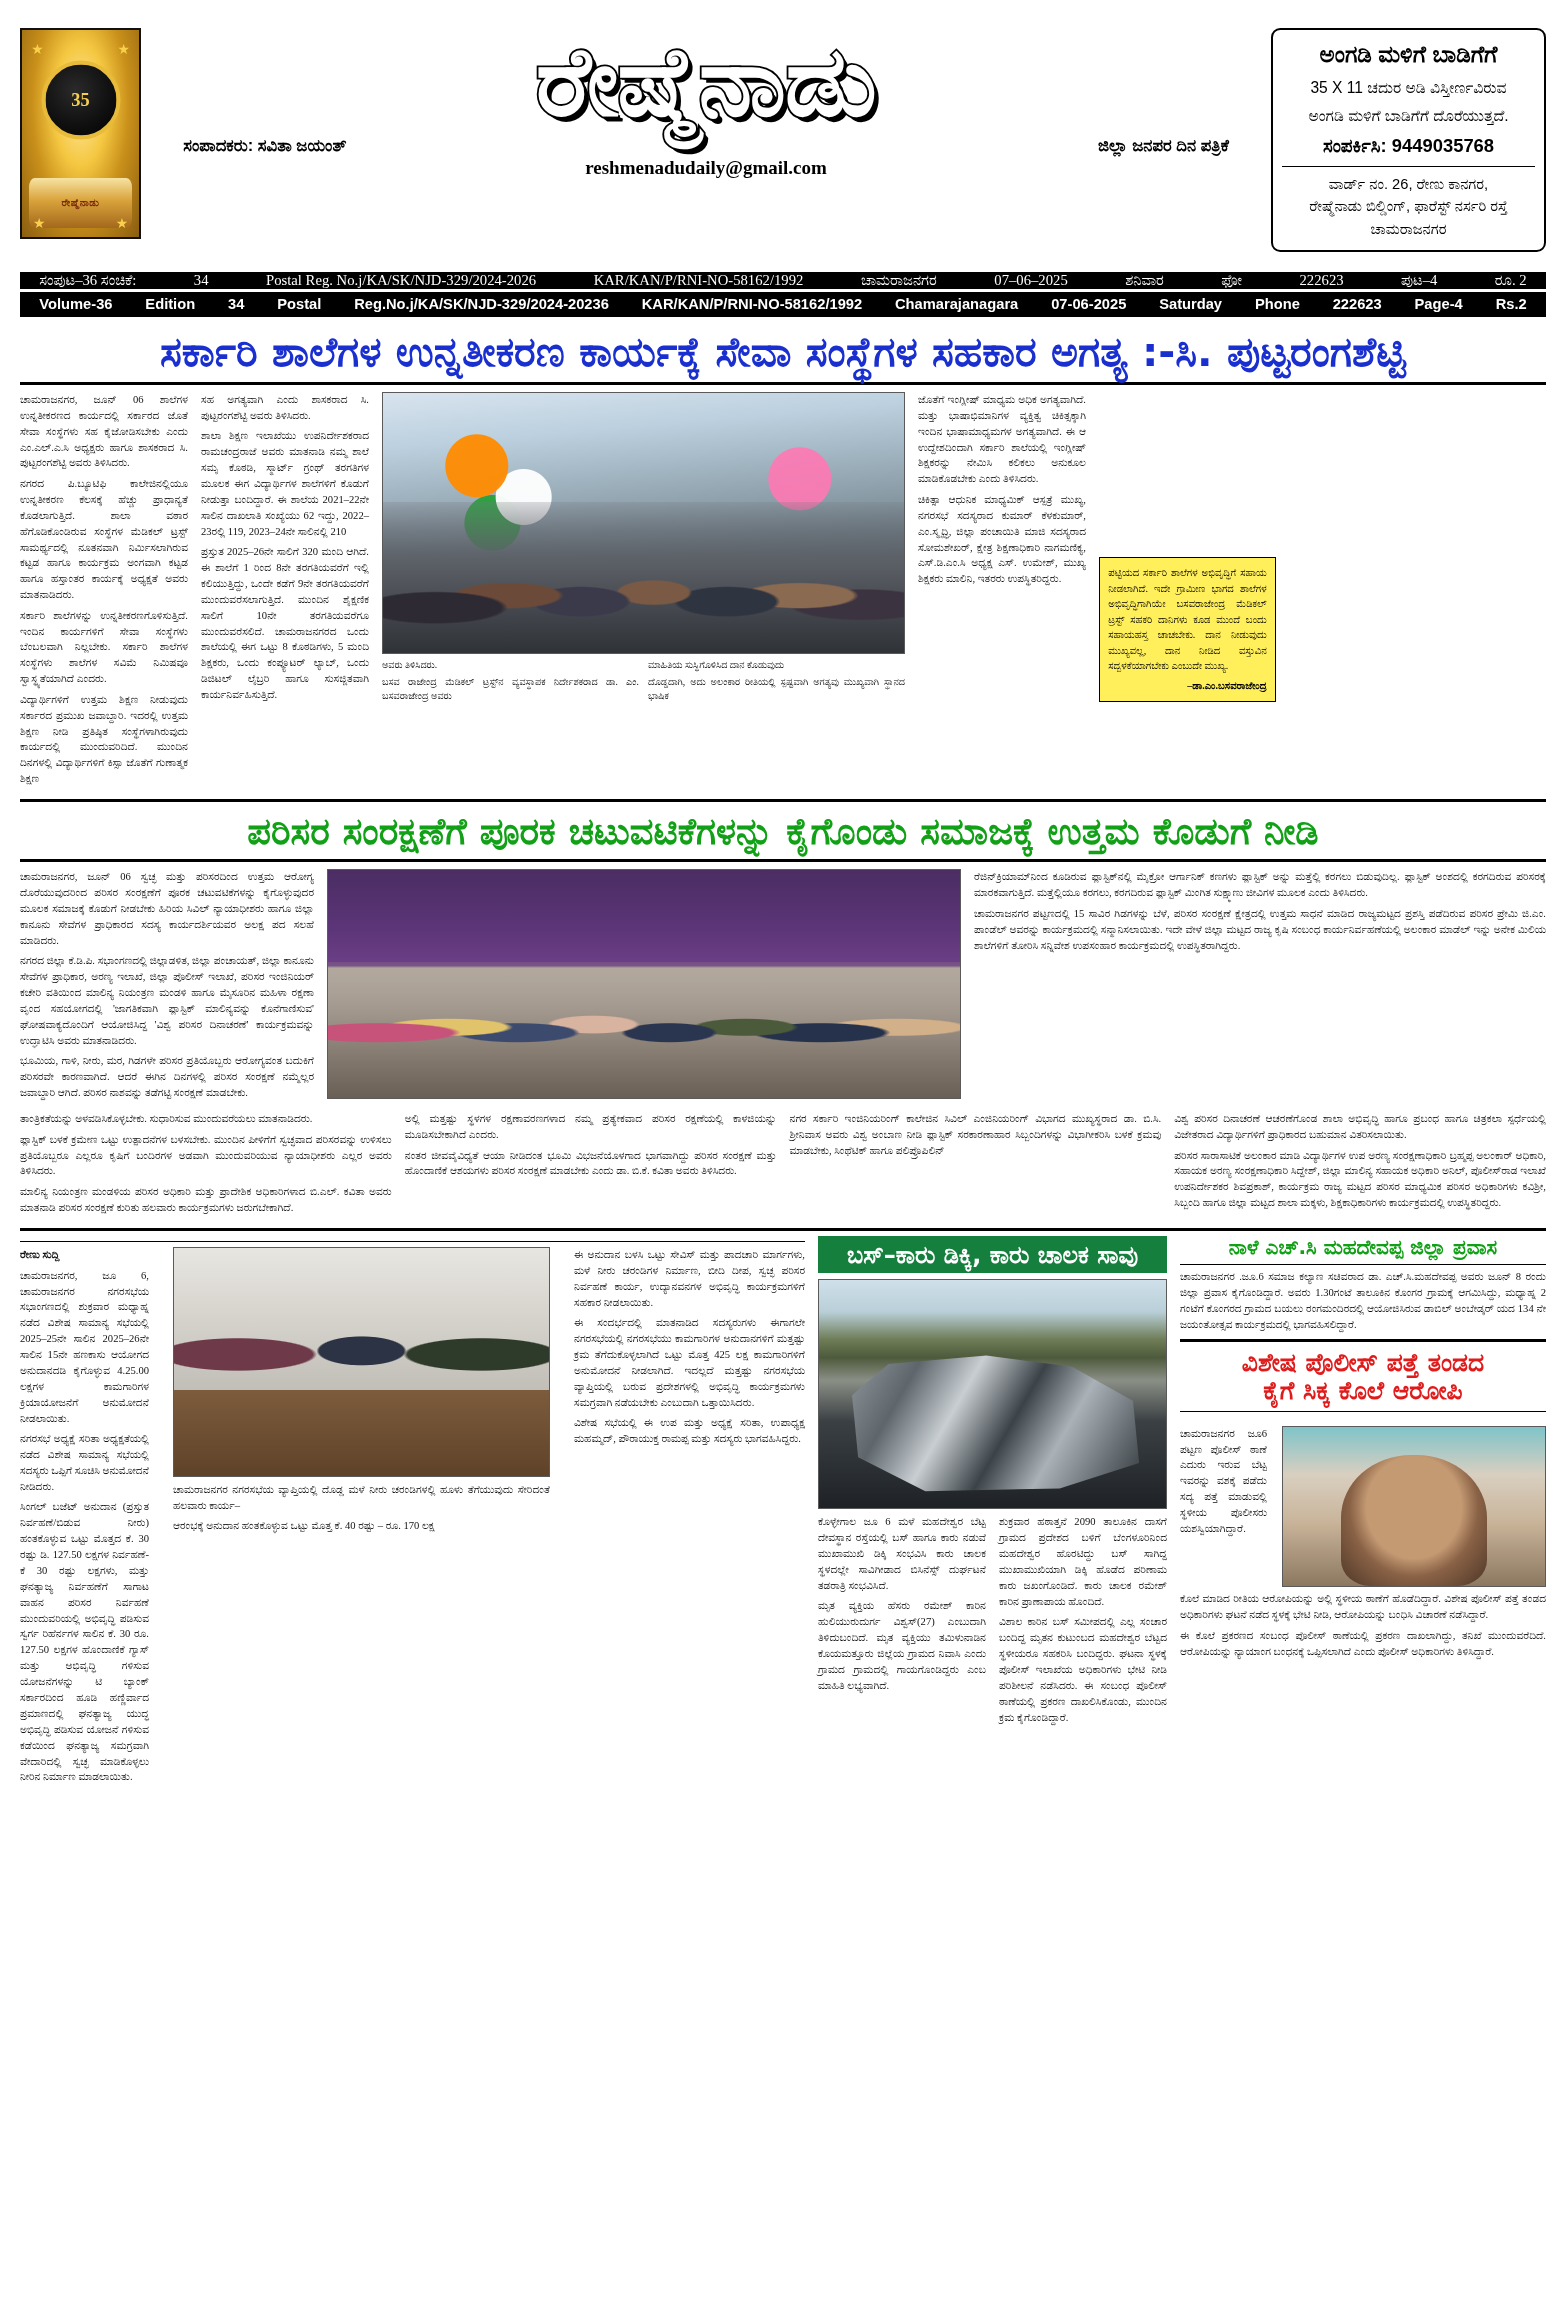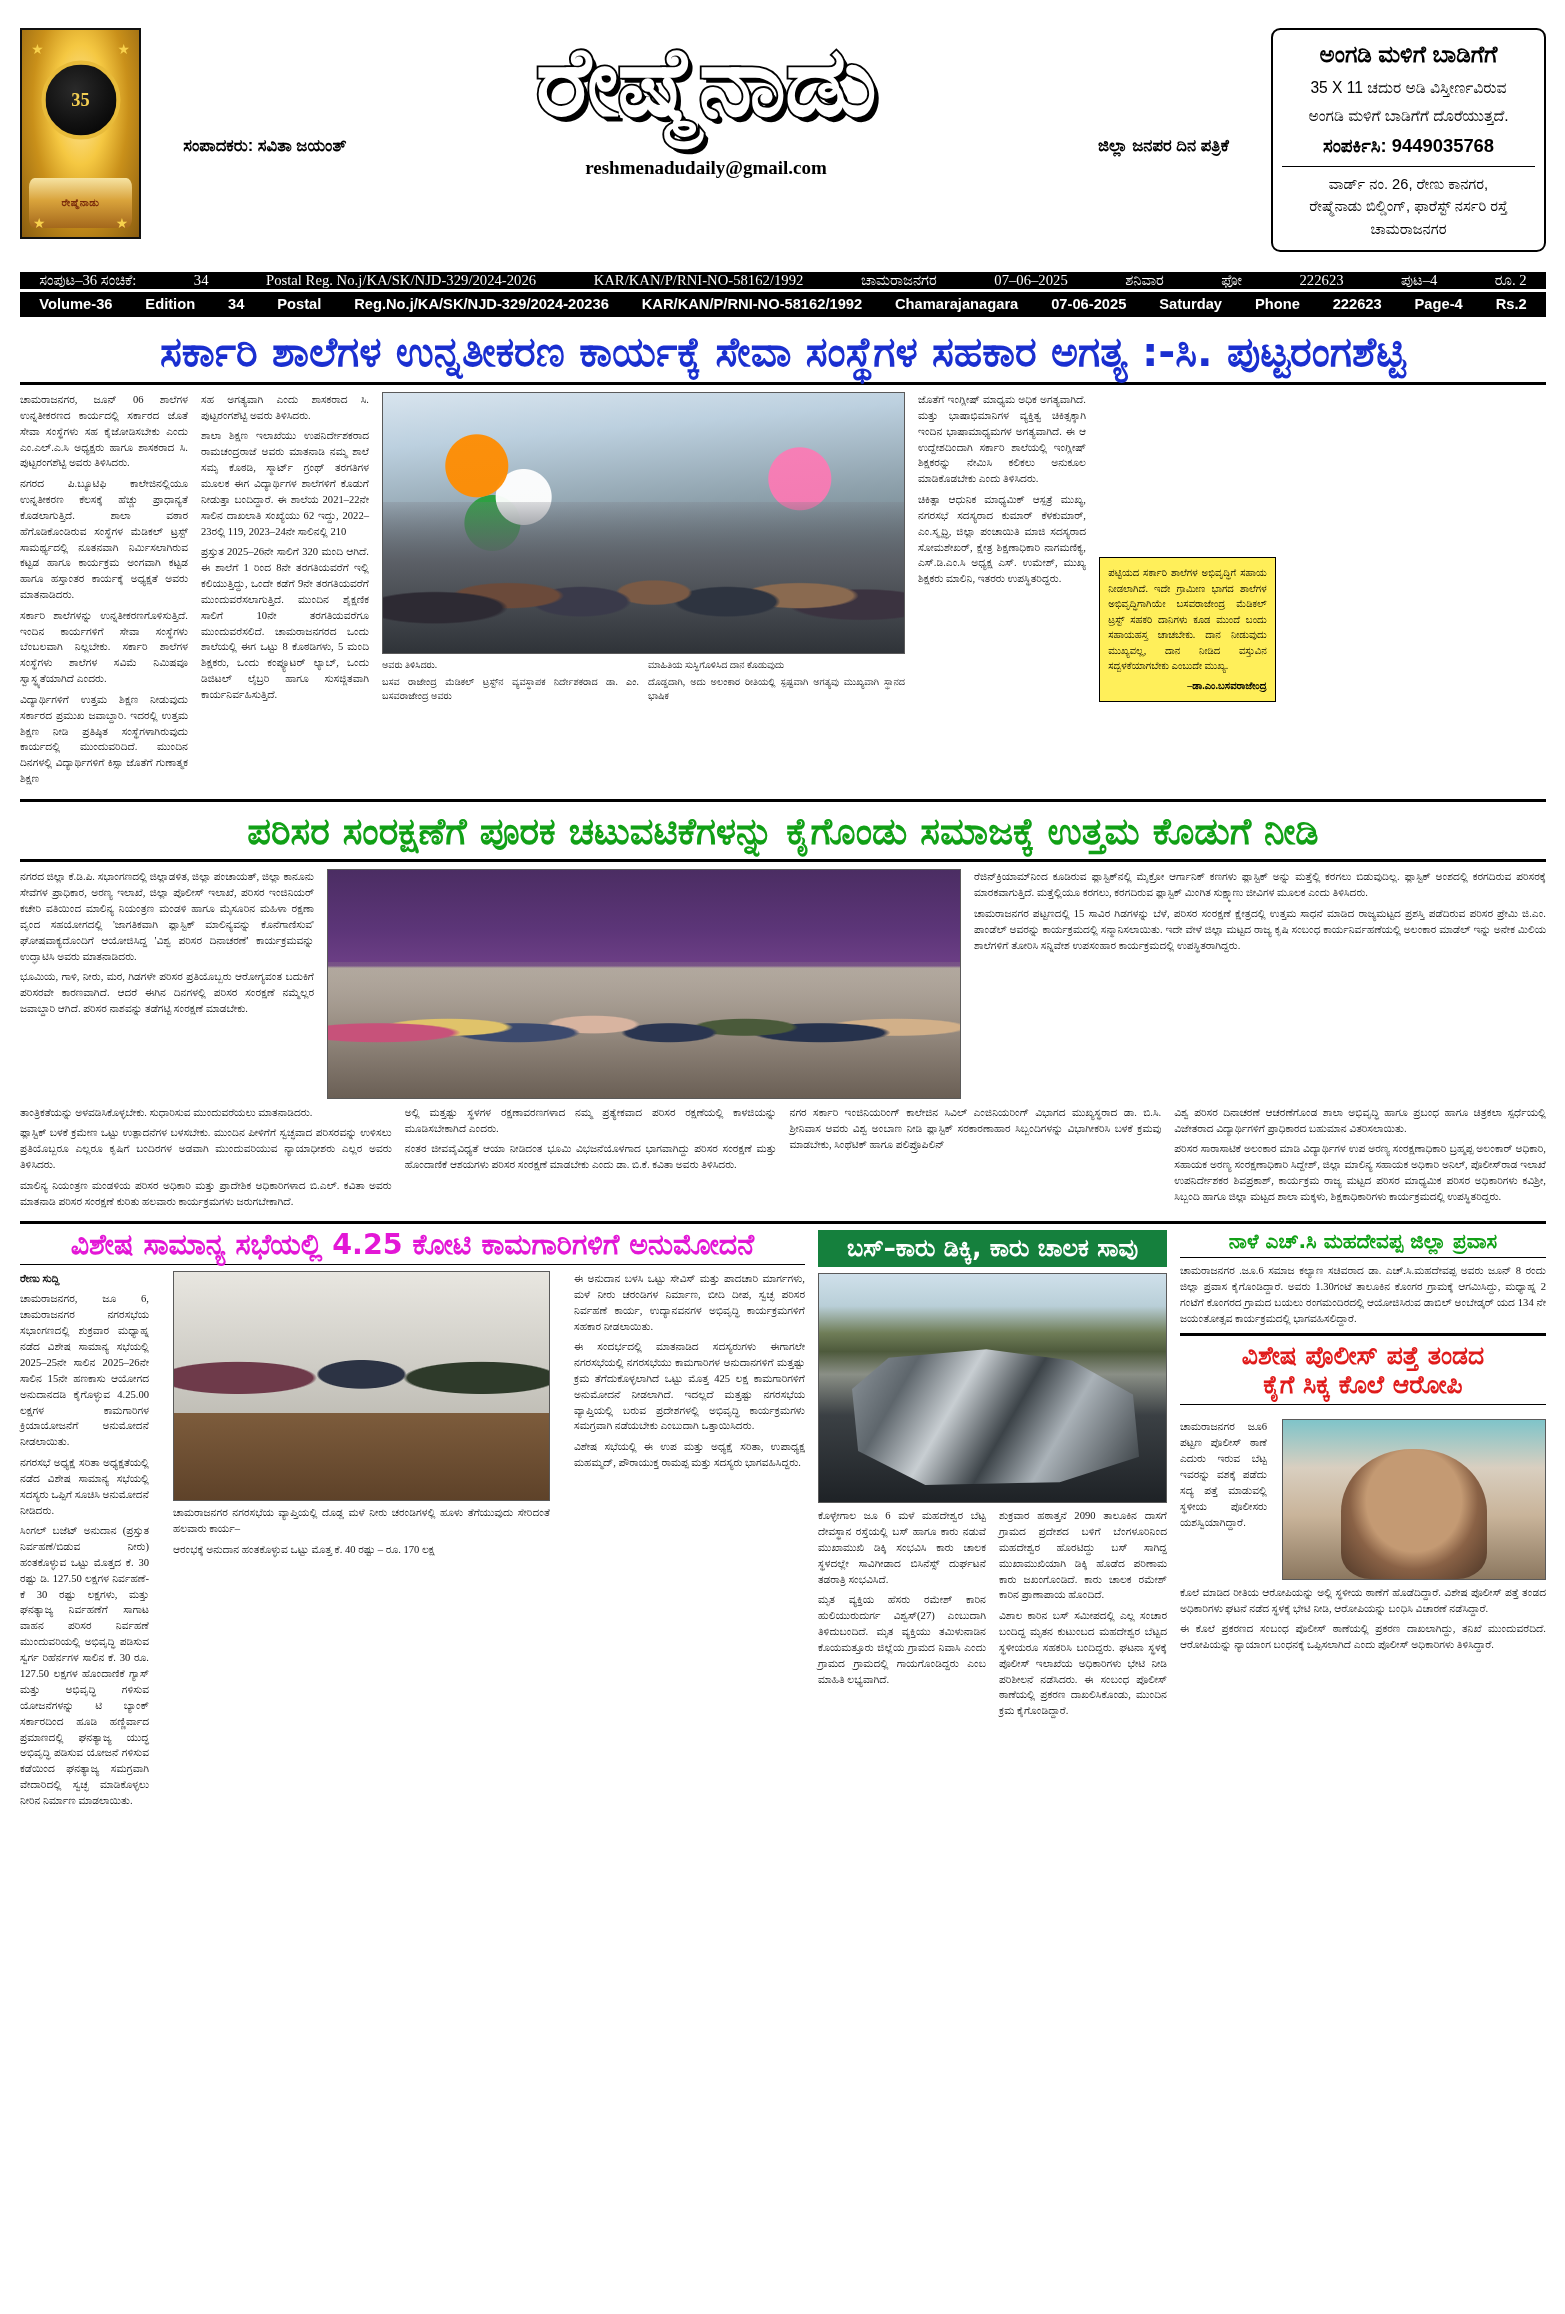--- a/index.html
+++ b/index.html
@@ -315,20 +315,21 @@
   </div>
 
   <div class="rule-thick" style="margin-top:7.3px;"></div>
 
   <div class="hl hl-green">ಪರಿಸರ ಸಂರಕ್ಷಣೆಗೆ ಪೂರಕ ಚಟುವಟಿಕೆಗಳನ್ನು ಕೈಗೊಂಡು ಸಮಾಜಕ್ಕೆ ಉತ್ತಮ ಕೊಡುಗೆ ನೀಡಿ</div>
   <div class="rule-thick"></div>
 
   <div class="cols" style="margin-top:7.3px;">
     <div class="col" style="flex:0 0 294px;">
       <div class="body-txt">
+        <p>ಚಾಮರಾಜನಗರ, ಜೂನ್ 06 ಸ್ವಚ್ಛ ಮತ್ತು ಪರಿಸರದಿಂದ ಉತ್ತಮ ಆರೋಗ್ಯ ದೊರೆಯುವುದರಿಂದ ಪರಿಸರ ಸಂರಕ್ಷಣೆಗೆ ಪೂರಕ ಚಟುವಟಿಕೆಗಳನ್ನು ಕೈಗೊಳ್ಳುವುದರ ಮೂಲಕ ಸಮಾಜಕ್ಕೆ ಕೊಡುಗೆ ನೀಡಬೇಕು ಹಿರಿಯ ಸಿವಿಲ್ ನ್ಯಾಯಾಧೀಶರು ಹಾಗೂ ಜಿಲ್ಲಾ ಕಾನೂನು ಸೇವೆಗಳ ಪ್ರಾಧಿಕಾರದ ಸದಸ್ಯ ಕಾರ್ಯದರ್ಶಿಯವರ ಅಲಕ್ಷ ಪದ ಸಲಹೆ ಮಾಡಿದರು.</p>
         <p>ನಗರದ ಜಿಲ್ಲಾ ಕೆ.ಡಿ.ಪಿ. ಸಭಾಂಗಣದಲ್ಲಿ ಜಿಲ್ಲಾಡಳಿತ, ಜಿಲ್ಲಾ ಪಂಚಾಯತ್, ಜಿಲ್ಲಾ ಕಾನೂನು ಸೇವೆಗಳ ಪ್ರಾಧಿಕಾರ, ಅರಣ್ಯ ಇಲಾಖೆ, ಜಿಲ್ಲಾ ಪೊಲೀಸ್ ಇಲಾಖೆ, ಪರಿಸರ ಇಂಜಿನಿಯರ್ ಕಚೇರಿ ವತಿಯಿಂದ ಮಾಲಿನ್ಯ ನಿಯಂತ್ರಣ ಮಂಡಳಿ ಹಾಗೂ ಮೈಸೂರಿನ ಮಹಿಳಾ ರಕ್ಷಣಾ ವೃಂದ ಸಹಯೋಗದಲ್ಲಿ 'ಜಾಗತಿಕವಾಗಿ ಪ್ಲಾಸ್ಟಿಕ್ ಮಾಲಿನ್ಯವನ್ನು ಕೊನೆಗಾಣಿಸುವ' ಘೋಷವಾಕ್ಯದೊಂದಿಗೆ ಆಯೋಜಿಸಿದ್ದ 'ವಿಶ್ವ ಪರಿಸರ ದಿನಾಚರಣೆ' ಕಾರ್ಯಕ್ರಮವನ್ನು ಉದ್ಘಾಟಿಸಿ ಅವರು ಮಾತನಾಡಿದರು.</p>
         <p>ಭೂಮಿಯ, ಗಾಳಿ, ನೀರು, ಮರ, ಗಿಡಗಳೇ ಪರಿಸರ ಪ್ರತಿಯೊಬ್ಬರು ಆರೋಗ್ಯವಂತ ಬದುಕಿಗೆ ಪರಿಸರವೇ ಕಾರಣವಾಗಿದೆ. ಆದರೆ ಈಗಿನ ದಿನಗಳಲ್ಲಿ ಪರಿಸರ ಸಂರಕ್ಷಣೆ ನಮ್ಮೆಲ್ಲರ ಜವಾಬ್ದಾರಿ ಆಗಿದೆ. ಪರಿಸರ ನಾಶವನ್ನು ತಡೆಗಟ್ಟಿ ಸಂರಕ್ಷಣೆ ಮಾಡಬೇಕು.</p>
       </div>
     </div>
     <div class="col" style="flex:0 0 634px;">
       <div class="photo ph2" style="height:230px;">
         <div class="ph2-stage"></div>
       </div>
     </div>
     <div class="col" style="flex:1;">
@@ -364,21 +365,20 @@
         <p>ಪರಿಸರ ಸಾರಾಸಾಟಿಕೆ ಅಲಂಕಾರ ಮಾಡಿ ವಿದ್ಯಾರ್ಥಿಗಳ ಉಪ ಅರಣ್ಯ ಸಂರಕ್ಷಣಾಧಿಕಾರಿ ಬ್ರಹ್ಮಪ್ಪ ಅಲಂಕಾರ್ ಅಧಿಕಾರಿ, ಸಹಾಯಕ ಅರಣ್ಯ ಸಂರಕ್ಷಣಾಧಿಕಾರಿ ಸಿದ್ದೇಶ್, ಜಿಲ್ಲಾ ಮಾಲಿನ್ಯ ಸಹಾಯಕ ಅಧಿಕಾರಿ ಅನಿಲ್, ಪೊಲೀಸ್‌ರಾಡ ಇಲಾಖೆ ಉಪನಿರ್ದೇಶಕರ ಶಿವಪ್ರಕಾಶ್, ಕಾರ್ಯಕ್ರಮ ರಾಜ್ಯ ಮಟ್ಟದ ಪರಿಸರ ಮಾಧ್ಯಮಿಕ ಪರಿಸರ ಅಧಿಕಾರಿಗಳು ಕವಿಶ್ರೀ, ಸಿಬ್ಬಂದಿ ಹಾಗೂ ಜಿಲ್ಲಾ ಮಟ್ಟದ ಶಾಲಾ ಮಕ್ಕಳು, ಶಿಕ್ಷಕಾಧಿಕಾರಿಗಳು ಕಾರ್ಯಕ್ರಮದಲ್ಲಿ ಉಪಸ್ಥಿತರಿದ್ದರು.</p>
       </div>
     </div>
   </div>
 
   <div class="rule-thick" style="margin-top:7.3px;"></div>
 
   <div class="cols" style="margin-top:5.5px;">
 
     <div class="col" style="flex:0 0 785px;">
-      <div class="hl hl-pink">ವಿಶೇಷ ಸಾಮಾನ್ಯ ಸಭೆಯಲ್ಲಿ 4.25 ಕೋಟಿ ಕಾಮಗಾರಿಗಳಿಗೆ ಅನುಮೋದನೆ</div>
       <div class="rule" style="margin-top:4.6px;"></div>
       <div class="cols" style="margin-top:5.5px;gap:24px;">
         <div class="col" style="flex:0 0 129px;">
           <div class="body-txt">
             <p style="font-weight:bold;">ರೇಣು ಸುದ್ದಿ</p>
             <p>ಚಾಮರಾಜನಗರ, ಜೂ 6, ಚಾಮರಾಜನಗರ ನಗರಸಭೆಯ ಸಭಾಂಗಣದಲ್ಲಿ ಶುಕ್ರವಾರ ಮಧ್ಯಾಹ್ನ ನಡೆದ ವಿಶೇಷ ಸಾಮಾನ್ಯ ಸಭೆಯಲ್ಲಿ 2025–25ನೇ ಸಾಲಿನ 2025–26ನೇ ಸಾಲಿನ 15ನೇ ಹಣಕಾಸು ಆಯೋಗದ ಅನುದಾನದಡಿ ಕೈಗೊಳ್ಳುವ 4.25.00 ಲಕ್ಷಗಳ ಕಾಮಗಾರಿಗಳ ಕ್ರಿಯಾಯೋಜನೆಗೆ ಅನುಮೋದನೆ ನೀಡಲಾಯಿತು.</p>
             <p>ನಗರಸಭೆ ಅಧ್ಯಕ್ಷೆ ಸರಿತಾ ಅಧ್ಯಕ್ಷತೆಯಲ್ಲಿ ನಡೆದ ವಿಶೇಷ ಸಾಮಾನ್ಯ ಸಭೆಯಲ್ಲಿ ಸದಸ್ಯರು ಒಪ್ಪಿಗೆ ಸೂಚಿಸಿ ಅನುಮೋದನೆ ನೀಡಿದರು.</p>
             <p>ಸಿಂಗಲ್ ಬಜೆಟ್ ಅನುದಾನ (ಪ್ರಸ್ತುತ ನಿರ್ವಹಣೆ/ಬಿಡುವ ನೀರು) ಹಂತಕೊಳ್ಳುವ ಒಟ್ಟು ಮೊತ್ತದ ಕೆ. 30 ರಷ್ಟು ಡಿ. 127.50 ಲಕ್ಷಗಳ ನಿರ್ವಹಣೆ-ಕೆ 30 ರಷ್ಟು ಲಕ್ಷಗಳು, ಮತ್ತು ಘನತ್ಯಾಜ್ಯ ನಿರ್ವಹಣೆಗೆ ಸಾಗಾಟ ವಾಹನ ಪರಿಸರ ನಿರ್ವಹಣೆ ಮುಂದುವರಿಯಲ್ಲಿ ಅಭಿವೃದ್ಧಿ ಪಡಿಸುವ ಸ್ವರ್ಗ ರಿಹೆರ್ನಗಳ ಸಾಲಿನ ಕೆ. 30 ರೂ. 127.50 ಲಕ್ಷಗಳ ಹೊಂದಾಣಿಕೆ ಗ್ಯಾಸ್ ಮತ್ತು ಅಭಿವೃದ್ಧಿ ಗಳಿಸುವ ಯೋಜನೆಗಳನ್ನು ಟಿ ಬ್ಯಾಂಕ್ ಸರ್ಕಾರದಿಂದ ಹೂಡಿ ಹಣ್ಣಿರ್ವಾದ ಪ್ರಮಾಣದಲ್ಲಿ ಘನತ್ಯಾಜ್ಯ ಯುದ್ಧ ಅಭಿವೃದ್ಧಿ ಪಡಿಸುವ ಯೋಜನೆ ಗಳಿಸುವ ಕಡೆಯಿಂದ ಘನತ್ಯಾಜ್ಯ ಸಮಗ್ರವಾಗಿ ವೇದಾರಿದಲ್ಲಿ ಸ್ವಚ್ಛ ಮಾಡಿಕೊಳ್ಳಲು ನೀರಿನ ನಿರ್ಮಾಣ ಮಾಡಲಾಯಿತು.</p>
           </div>
         </div>

